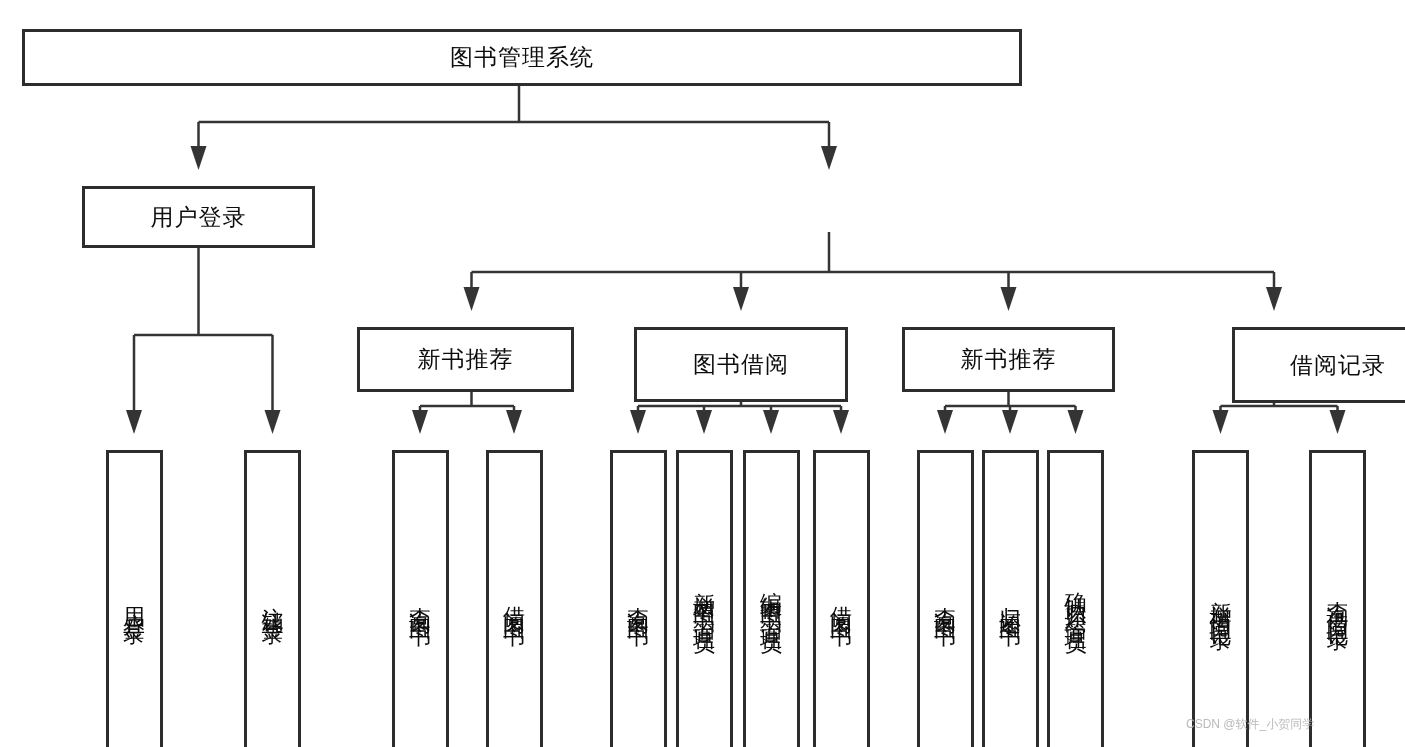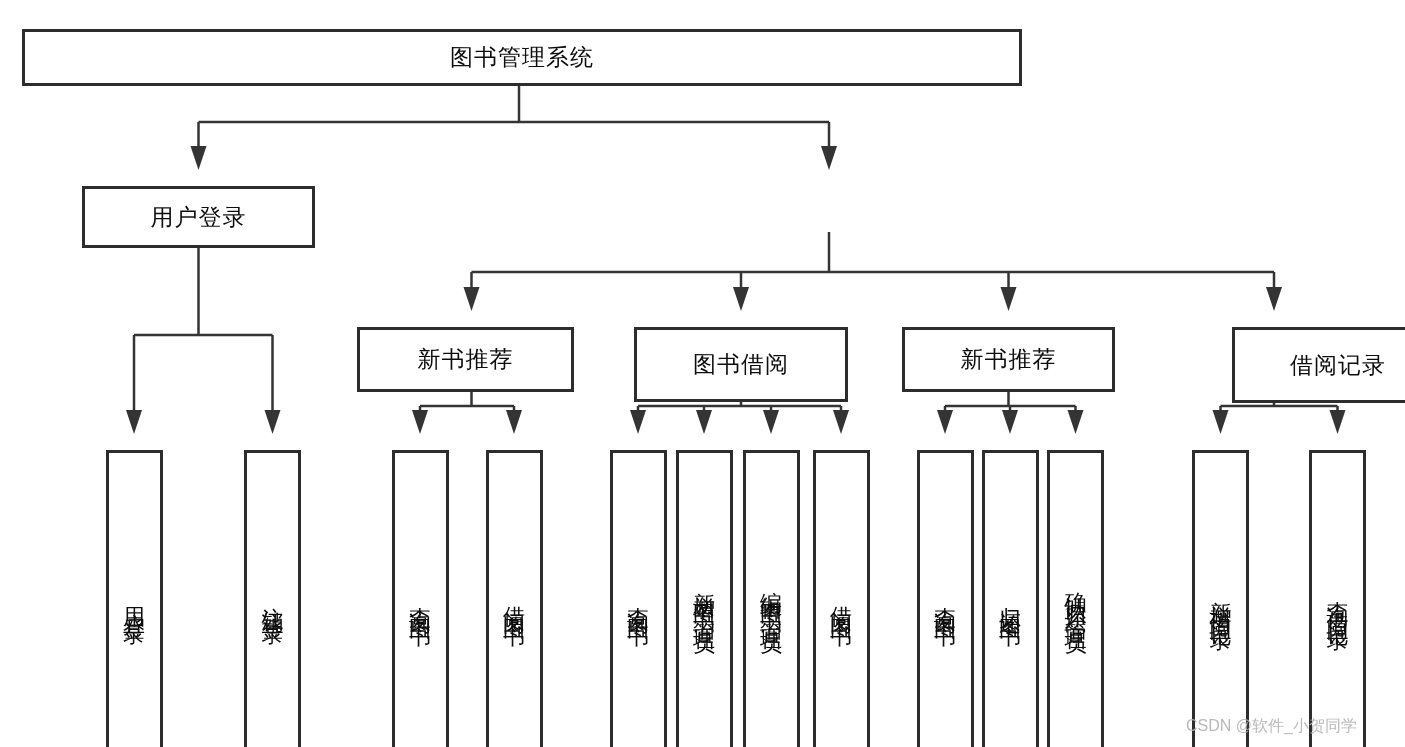--- a/index.html
+++ b/index.html
@@ -14,21 +14,21 @@
     font-size:23px;letter-spacing:1px;color:#0d0d0d;margin-top:16px;
   }
   .leaf{
     width:57px;height:301px;
     writing-mode:vertical-rl;text-orientation:mixed;
     font-size:22px;letter-spacing:6px;line-height:1.0;
     padding:6px 0;
   }
   .watermark{
     position:absolute;left:1186px;top:716px;width:215px;
-    font-size:16px;color:#b2b2b2;opacity:0.9;white-space:nowrap;z-index:5;
+    font-size:12px;color:#b2b2b2;opacity:0.9;white-space:nowrap;z-index:5;
   }
 </style>
 </head>
 <body>
 
 <div class="canvas">
 
   <svg class="connectors" viewBox="0 0 1405 747" xmlns="http://www.w3.org/2000/svg">
     <g stroke="#343434" stroke-width="2.5" fill="none">
       <path d="M519,70 V122 M198.5,122 H829 M198.5,122 V150 M829,122 V150"></path>

